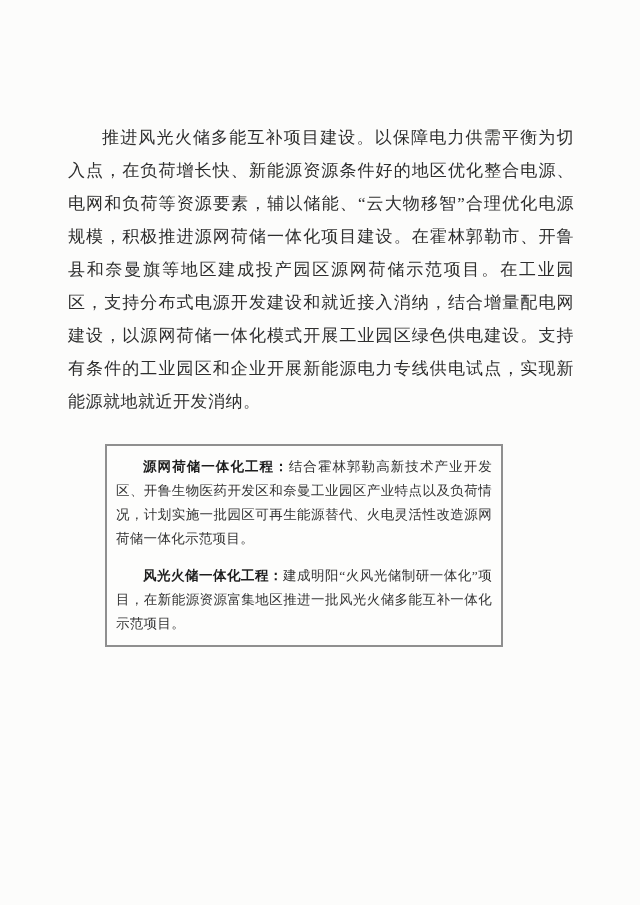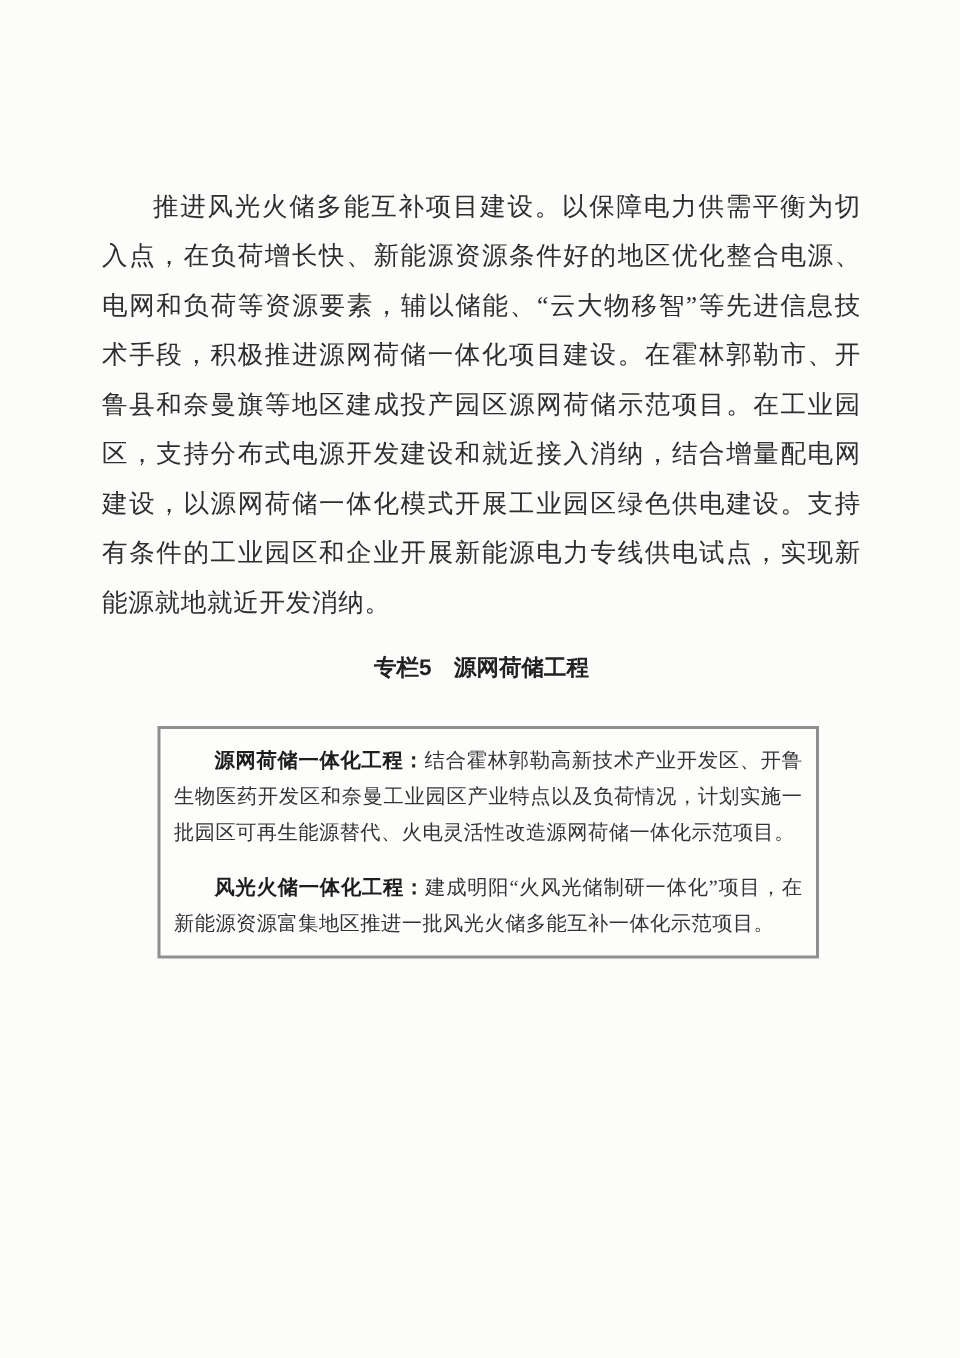--- a/index.html
+++ b/index.html
@@ -44,21 +44,21 @@
     font-weight: bold;
     text-align: center;
     line-height: 24px;
     color: #222;
     font-family: "Liberation Sans", "DejaVu Sans", sans-serif;
   }
   .panel {
     box-sizing: border-box;
     margin-top: 26px;
     margin-left: 37px;
-    width: 441px;
+    width: 398px;
     min-height: 152px;
     border: 2px solid #8f8f8f;
     padding: 9px 9px 9px 9px;
     background: #fdfdfc;
   }
   .panel p.panel-para {
     margin: 0;
     font-size: 13.5px;
     line-height: 24px;
     text-align: justify;
@@ -85,25 +85,24 @@
     letter-spacing: 1px;
   }
 </style>
 </head>
 <body>
 
 <div class="page">
   <div class="content">
 
     <div class="body-text">
-      <p class="para"><span>推进风光火储多能互补项目建设。</span><span>以保障电力供需平衡为切入点，在负荷增长快、新能源资源条件好的地区优化整合电源、电网和负荷等资源要素，辅以储能、“云大物移智”等先进信息技术手段，积极推进源网荷储一体化项目建设。在霍林郭勒市、开鲁县和奈曼旗等地区建成投产园区源网荷储示范项目。在工业园区，支持分布式电源开发建设和就近接入消纳，结合增量配电网建设，以源网荷储一体化模式开展工业园区绿色供电建设。支持有条件的工业园区和企业开展新能源电力专线供电试点，实现新能源就地就近开发消纳。</span></p>
+      <p class="para"><span>推进风光火储多能互补项目建设。</span><span>以保障电力供需平衡为切入点，在负荷增长快、新能源资源条件好的地区优化整合电源、电网和负荷等资源要素，辅以储能、“云大物移智”合理优化电源规模，积极推进源网荷储一体化项目建设。在霍林郭勒市、开鲁县和奈曼旗等地区建成投产园区源网荷储示范项目。在工业园区，支持分布式电源开发建设和就近接入消纳，结合增量配电网建设，以源网荷储一体化模式开展工业园区绿色供电建设。支持有条件的工业园区和企业开展新能源电力专线供电试点，实现新能源就地就近开发消纳。</span></p>
 
     </div>
 
-    <div class="panel-title">专栏5　源网荷储工程</div>
 
     <div class="panel">
       <p class="panel-para"><span class="lead-bold">源网荷储一体化工程：</span><span>结合霍林郭勒高新技术产业开发区、开鲁生物医药开发区和奈曼工业园区产业特点以及负荷情况，计划实施一批园区可再生能源替代、火电灵活性改造源网荷储一体化示范项目。</span></p>
 
       <p class="panel-para"><span class="lead-bold">风光火储一体化工程：</span><span>建成明阳“火风光储制研一体化”项目，在新能源资源富集地区推进一批风光火储多能互补一体化示范项目。</span></p>
     </div>
 
   </div>
 
 </div>

